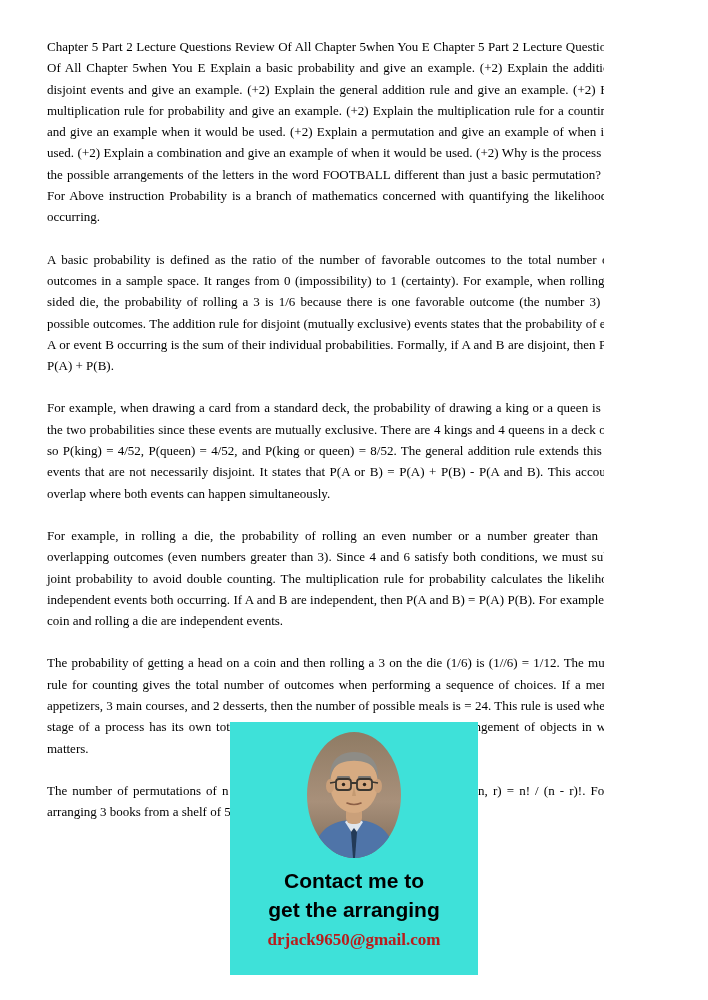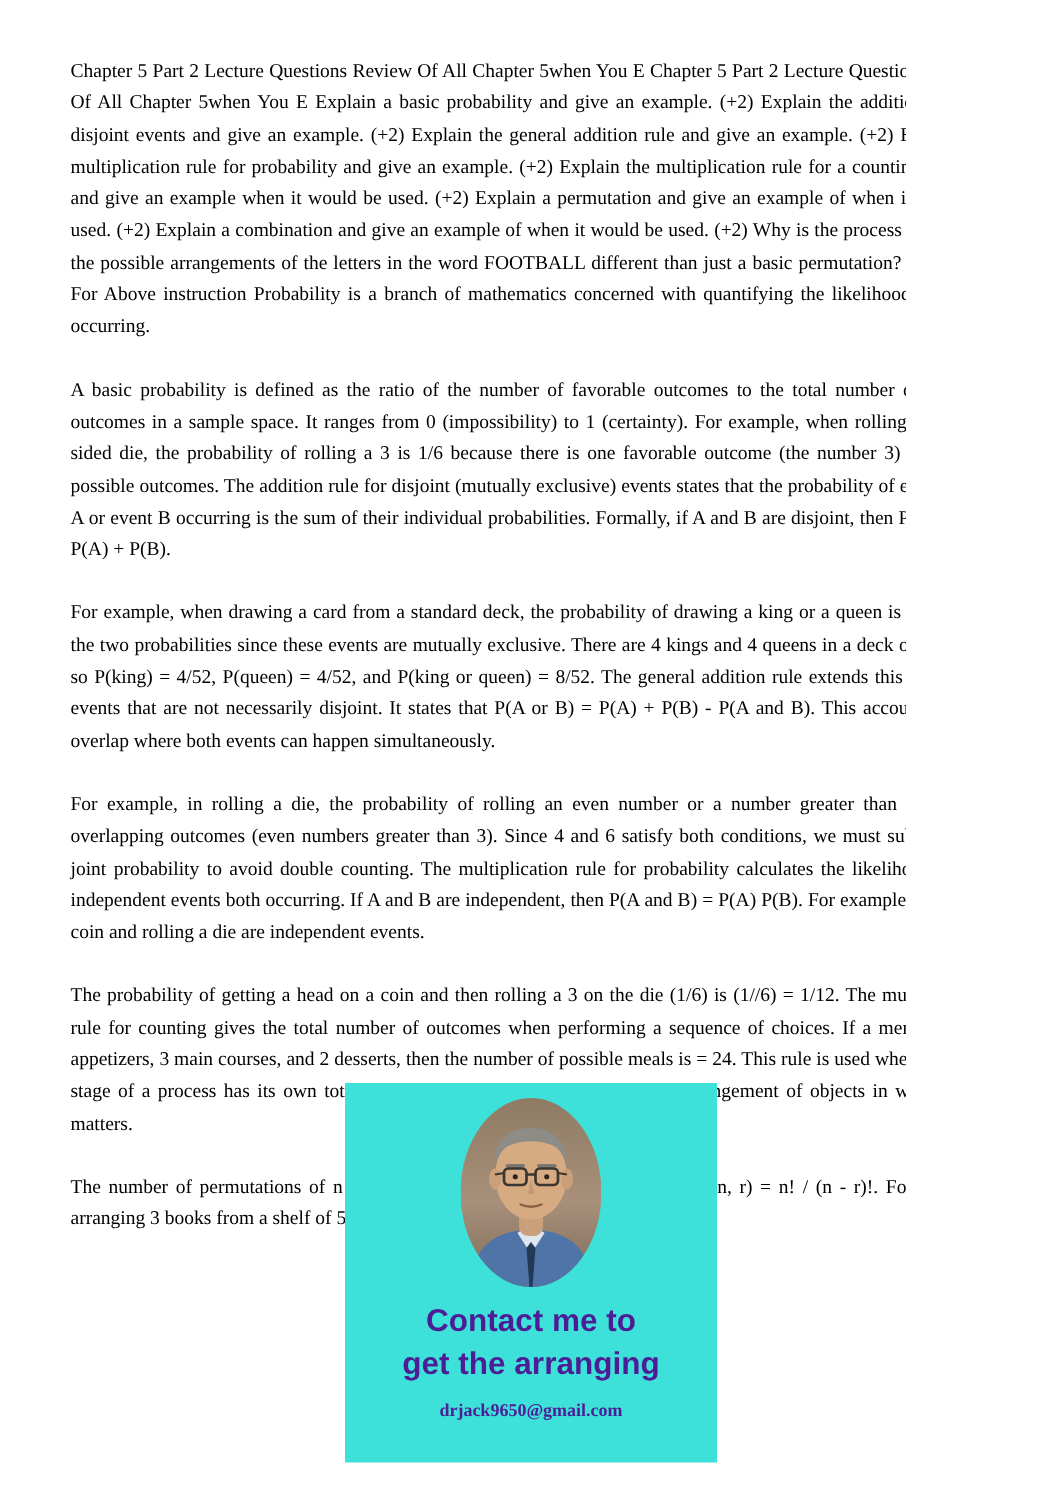--- a/index.html
+++ b/index.html
@@ -44,30 +44,30 @@
     border-radius: 50%;
     overflow: hidden;
     flex: 0 0 auto;
   }
   .avatar svg { display: block; width: 100%; height: 100%; }
   .contact-line {
     font-family: "Liberation Sans", sans-serif;
     font-weight: 700;
     font-size: 21px;
     line-height: 29px;
-    color: #4c1d95;
+    color: #000000;
     margin-top: 0;
   }
   .contact-line.first { margin-top: 8px; }
   .email-line {
     font-family: "Liberation Serif", serif;
     font-weight: 700;
-    font-size: 12px;
+    font-size: 17px;
     line-height: 26px;
-    color: #4c1d95;
+    color: #b91c1c;
     margin-top: 3px;
   }
 </style>
 </head>
 <body>
 
 <div class="page">
 
   <div class="doc">
     <p>Chapter 5 Part 2 Lecture Questions Review Of All Chapter 5when You E Chapter 5 Part 2 Lecture Questions Review Of All Chapter 5when You E Explain a basic probability and give an example. (+2) Explain the addition rule for disjoint events and give an example. (+2) Explain the general addition rule and give an example. (+2) Explain the multiplication rule for probability and give an example. (+2) Explain the multiplication rule for a counting problem and give an example when it would be used. (+2) Explain a permutation and give an example of when it would be used. (+2) Explain a combination and give an example of when it would be used. (+2) Why is the process for finding the possible arrangements of the letters in the word FOOTBALL different than just a basic permutation? (+2) Paper For Above instruction Probability is a branch of mathematics concerned with quantifying the likelihood of events occurring.</p>

